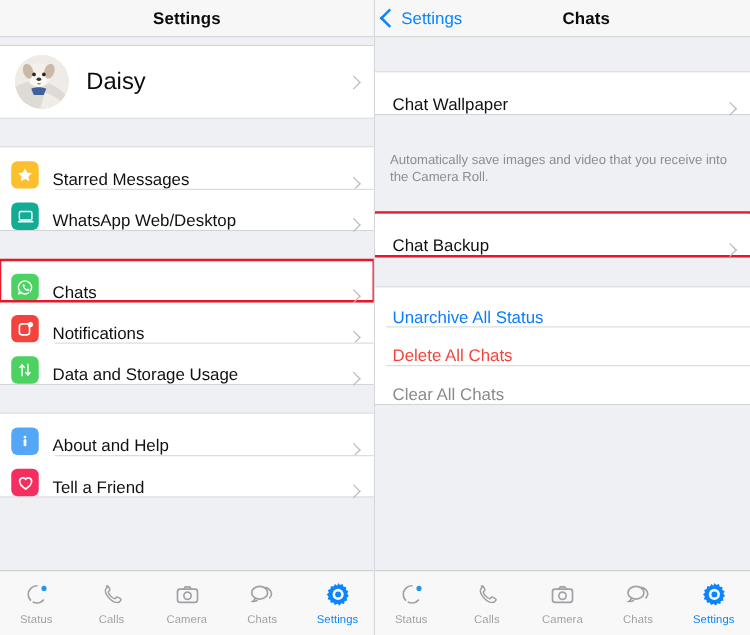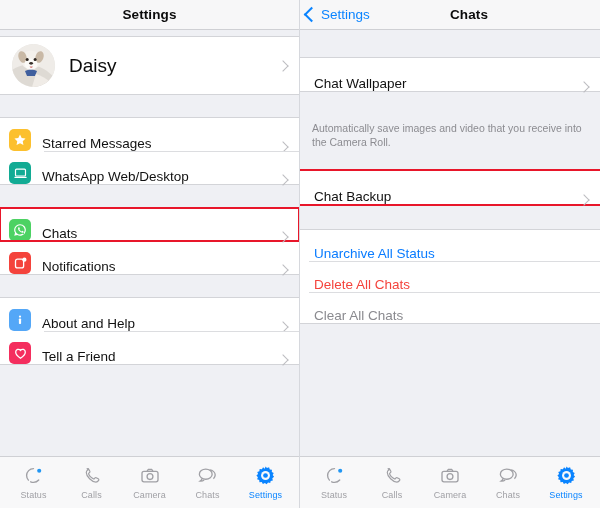--- a/index.html
+++ b/index.html
@@ -85,21 +85,21 @@
   
   .action{height:31px;}
   .action .row-label{font-size:13.5px;}
   .blue-txt{color:#0a7cff;}
   .gray-txt{color:#8a8a8f;}
   .red-txt{color:#f4433c;}
 
   
   .tabbar{
     height:52px;min-height:52px;background:#f8f8f9;border-top:1px solid #cfd0d4;
-    display:flex;align-items:flex-start;justify-content:center;padding-top:6px;box-sizing:border-box;
+    display:flex;align-items:flex-start;justify-content:space-between;padding-top:6px;box-sizing:border-box;
   }
   .tab{display:flex;flex-direction:column;align-items:center;width:58px;cursor:pointer;}
   .tab-ico{height:25px;display:flex;align-items:center;justify-content:center;}
   .tab-label{font-size:9px;color:#a0a0a5;margin-top:2px;letter-spacing:.1px;}
   .tab.active .tab-label{color:#0a84ff;}
 </style>
 </head>
 <body>
 
 <div class="screens">
@@ -187,20 +187,30 @@
           <span class="ico" style="background:#f4433c">
             <svg width="15" height="15" viewBox="0 0 24 24">
               <rect x="4" y="5" width="13" height="14" rx="3.2" fill="none" stroke="#fff" stroke-width="2.1"></rect>
               <circle cx="18.2" cy="5.8" r="3.4" fill="#fff"></circle>
             </svg>
           </span>
           <span class="row-label">Notifications</span>
           <span class="chev"></span>
         </div>
 
+        <div class="row">
+          <span class="ico" style="background:#4cd263">
+            <svg width="14" height="14" viewBox="0 0 24 24" stroke="#fff" stroke-width="2" fill="none" stroke-linecap="round" stroke-linejoin="round">
+              <path d="M8 20V5M8 5L5 8.4M8 5l3 3.4"></path>
+              <path d="M16 4v15M16 19l3-3.4M16 19l-3-3.4"></path>
+            </svg>
+          </span>
+          <span class="row-label">Data and Storage Usage</span>
+          <span class="chev"></span>
+        </div>
       </div>
 
       <div style="height:22px;" class="gap"></div>
 
       <div class="group">
         <div class="row">
           <span class="ico" style="background:#54a7f7">
             <svg width="14" height="14" viewBox="0 0 24 24">
               <circle cx="12" cy="6.2" r="1.9" fill="#fff"></circle>
               <rect x="10.1" y="9.4" width="3.8" height="9.4" rx="1.3" fill="#fff"></rect>

